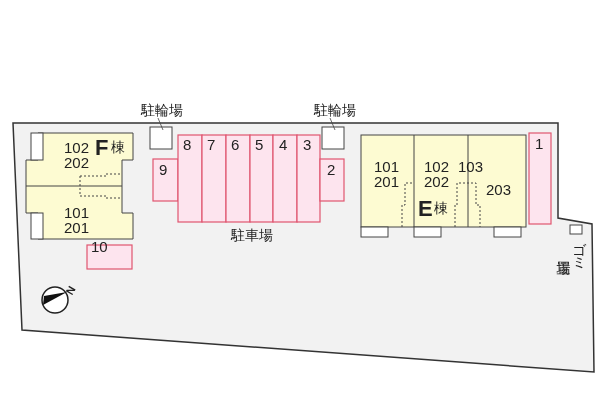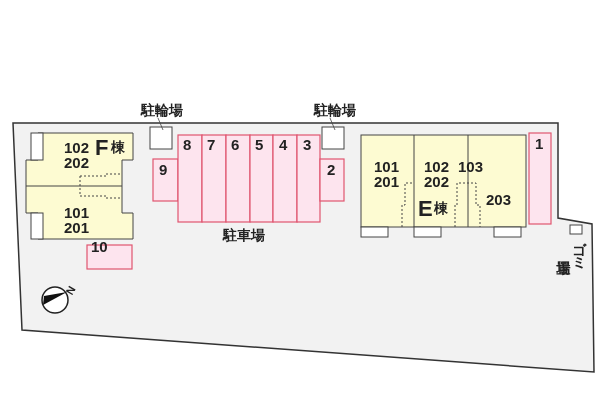--- a/index.html
+++ b/index.html
@@ -1,19 +1,19 @@
 <!DOCTYPE html>
 <html><head>
 <meta charset="utf-8">
 <style>
   html, body { margin:0; padding:0; background:#ffffff; }
   body { width:600px; height:400px; position:relative; overflow:hidden;
          font-family: "Liberation Sans", "DejaVu Sans", sans-serif; }
   #plan { position:absolute; left:0; top:0; width:600px; height:400px; }
-  .lbl { position:absolute; color:#222; line-height:1; white-space:nowrap;font-weight:bold; }
+  .lbl { position:absolute; color:#222; line-height:1; white-space:nowrap; }
   .num { font-size:15px; }
   .unit { font-size:15px; text-align:center; line-height:15px; }
   .big { font-size:22px; font-weight:bold; }
   .kanji { font-size:14px; }
   .vert { writing-mode: vertical-rl; font-size:14px; letter-spacing:0px; }
 </style>
 </head>
 <body>
 
 <svg id="plan" viewBox="0 0 600 400">
@@ -75,34 +75,34 @@
 <div class="lbl num" style="left:207px;top:137px;">7</div>
 <div class="lbl num" style="left:231px;top:137px;">6</div>
 <div class="lbl num" style="left:255px;top:137px;">5</div>
 <div class="lbl num" style="left:279px;top:137px;">4</div>
 <div class="lbl num" style="left:303px;top:137px;">3</div>
 <div class="lbl num" style="left:159px;top:162px;">9</div>
 <div class="lbl num" style="left:327px;top:162px;">2</div>
 <div class="lbl num" style="left:535px;top:136px;">1</div>
 <div class="lbl num" style="left:91px;top:239px;">10</div>
 
-<div class="lbl kanji" style="left:223px;top:228px;">駐車場</div>
+<div class="lbl kanji" style="left:231px;top:228px;">駐車場</div>
 
 <div class="lbl unit" style="left:64px;top:140px;">102</div>
 <div class="lbl unit" style="left:64px;top:155px;">202</div>
 <div class="lbl big" style="left:95px;top:137px;">F</div>
 <div class="lbl kanji" style="left:111px;top:140px;">棟</div>
 <div class="lbl unit" style="left:64px;top:205px;">101</div>
 <div class="lbl unit" style="left:64px;top:220px;">201</div>
 
 <div class="lbl unit" style="left:374px;top:159px;">101</div>
 <div class="lbl unit" style="left:374px;top:174px;">201</div>
 <div class="lbl unit" style="left:424px;top:159px;">102</div>
 <div class="lbl unit" style="left:424px;top:174px;">202</div>
 <div class="lbl unit" style="left:458px;top:159px;">103</div>
-<div class="lbl unit" style="left:486px;top:192px;">203</div>
+<div class="lbl unit" style="left:486px;top:182px;">203</div>
 <div class="lbl big" style="left:418px;top:198px;">E</div>
 <div class="lbl kanji" style="left:434px;top:201px;">棟</div>
 
 <div class="lbl vert" style="left:573px;top:232px;">ゴミ</div>
 <div class="lbl vert" style="left:557px;top:250px;">置場</div>
 
 <div class="lbl" style="left:67px;top:285px;font-size:11px;font-weight:bold;transform:rotate(-60deg);">N</div>
 
 </body></html>

